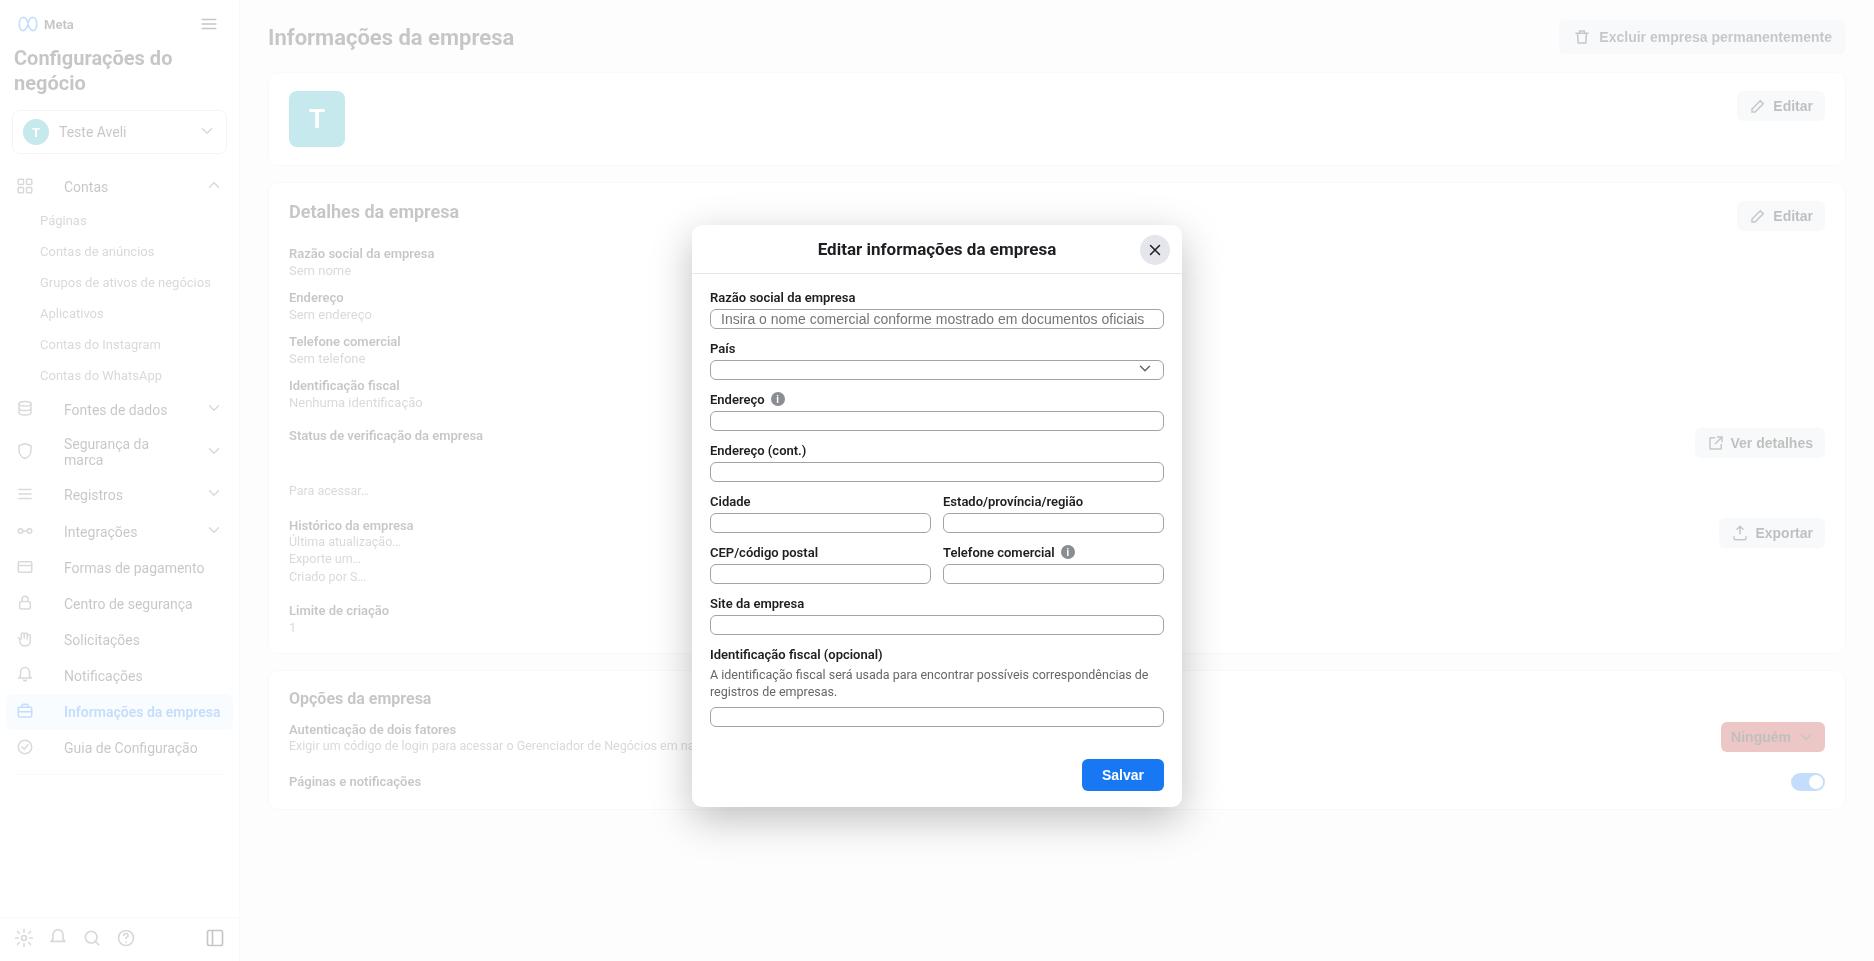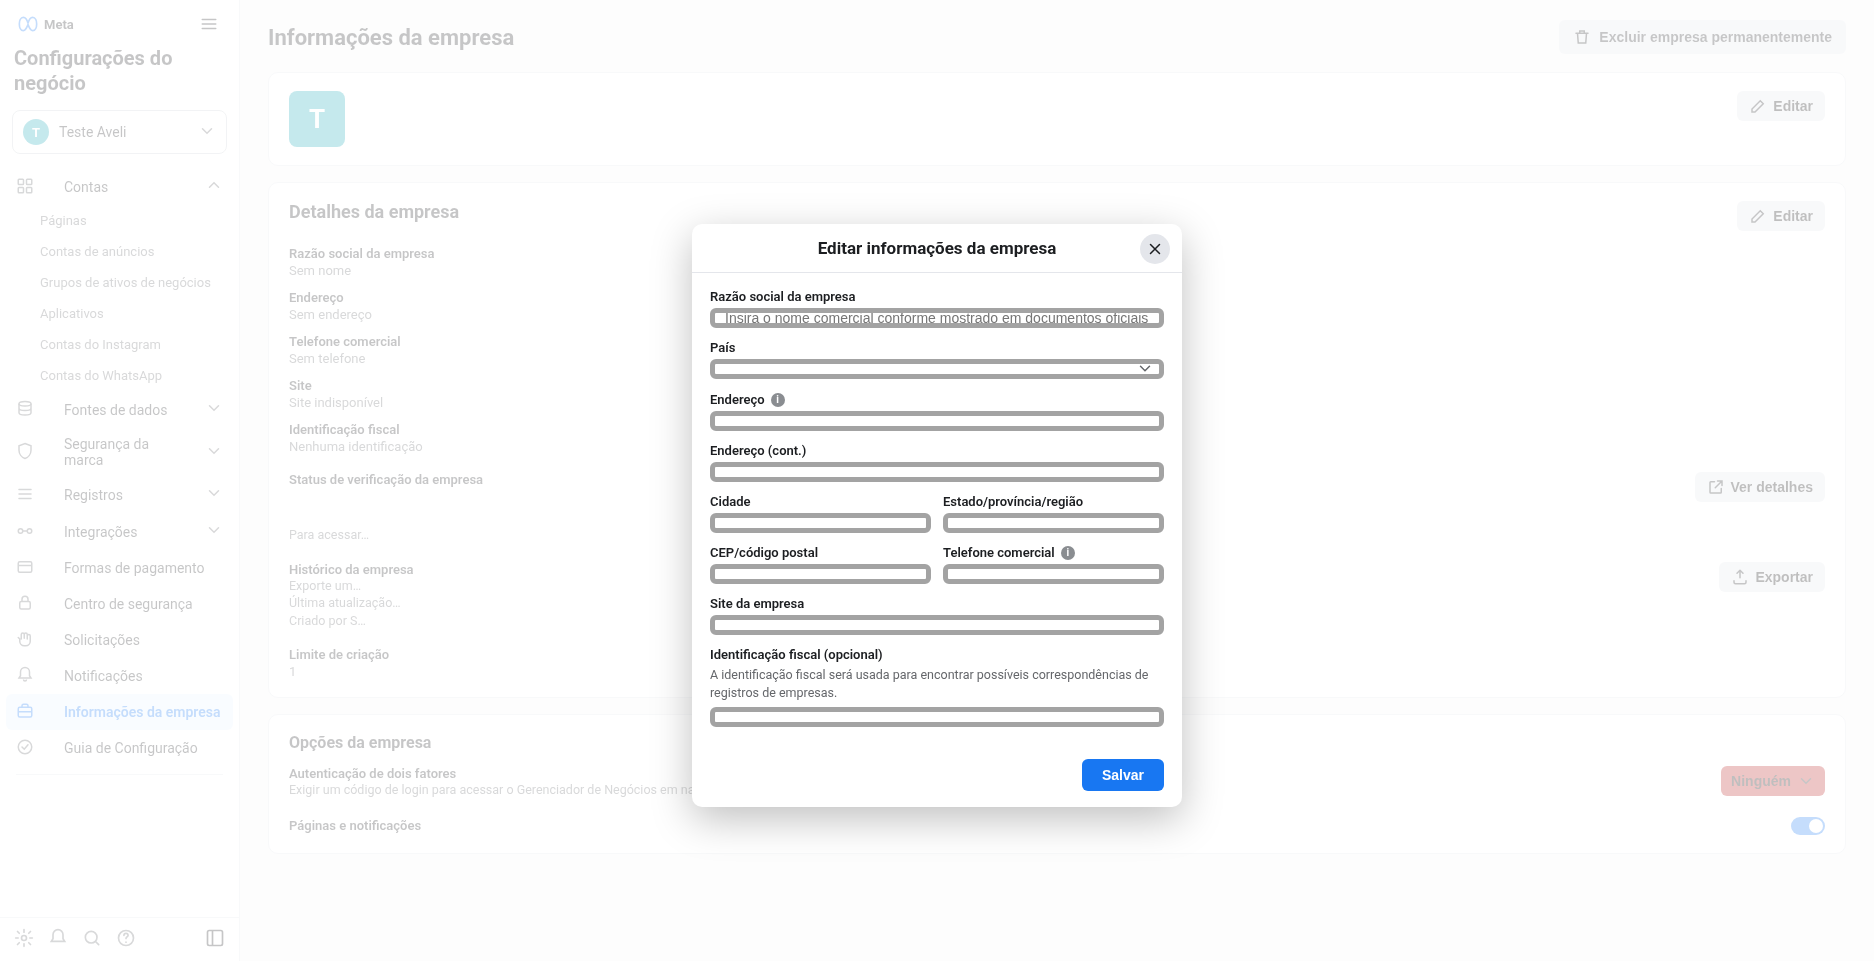--- a/index.html
+++ b/index.html
@@ -152,21 +152,21 @@
     color:#1c1e21;
   }
   .modal-body {
     padding:16px 18px 8px; max-height:62vh; overflow-y:auto;
   }
   .form-row { margin-bottom:12px; }
   .form-row-split { display:flex; gap:12px; }
   .form-row-split > .form-row { flex:1; margin-bottom:12px; }
   .form-label { font-size:13px; font-weight:600; color:#1c1e21; display:flex; align-items:center; gap:6px; margin-bottom:4px; }
   .text-input, .select-input {
-    width:100%; height:20px; border:5px solid #a3a3a3; border-radius:6px;
+    width:100%; height:20px; border:1px solid #a3a3a3; border-radius:6px;
     padding:0 10px; font-size:14px; color:#1c1e21; background:#fff;
   }
   .select-input { appearance:none; padding-right:28px; background-image:none; }
   .select-wrap { position:relative; }
   .select-wrap .chev-dn {
     position:absolute; right:10px; top:50%; transform:translateY(-50%);
     color:#65676b; pointer-events:none;
   }
   .helper-text { font-size:12.5px; color:#65676b; line-height:1.4; margin-top:2px; }
   .info-dot {
@@ -400,24 +400,20 @@
       </div>
       <div class="field-block">
         <div class="field-label">Endereço</div>
         <div class="field-value">Sem endereço</div>
       </div>
       <div class="field-block">
         <div class="field-label">Telefone comercial</div>
         <div class="field-value">Sem telefone</div>
       </div>
       <div class="field-block">
-        <div class="field-label">Site</div>
-        <div class="field-value">Site indisponível</div>
-      </div>
-      <div class="field-block">
         <div class="field-label">Identificação fiscal</div>
         <div class="field-value">Nenhuma identificação</div>
       </div>
 
       <div class="row-between" style="margin-top:18px;">
         <div style="flex:1;">
           <div class="field-label">Status de verificação da empresa</div>
           <div class="status-row">
             <span class="status-dot"></span>
             <span class="field-value">Não verificada</span>
@@ -428,22 +424,22 @@
           <svg class="i" viewBox="0 0 24 24">
               <path d="M14 4h6v6M20 4l-9 9M19 14v5a1 1 0 01-1 1H5a1 1 0 01-1-1V6a1 1 0 011-1h5" fill="none" stroke="#1c1e21" stroke-width="2" stroke-linecap="round"></path>
             </svg>
           <span>Ver detalhes</span>
         </button>
       </div>
 
       <div class="row-between" style="margin-top:18px;">
         <div style="flex:1;">
           <div class="field-label">Histórico da empresa</div>
+          <div class="muted-small">Última atualização…</div>
           <div class="muted-small">Exporte um…</div>
-          <div class="muted-small">Última atualização…</div>
           <div class="muted-small">Criado por S…</div>
         </div>
         <button class="edit-btn">
           <svg class="i" viewBox="0 0 24 24">
               <path d="M12 3v10m0-10L8 7m4-4 4 4M4 17v2a2 2 0 002 2h12a2 2 0 002-2v-2" fill="none" stroke="#1c1e21" stroke-width="2" stroke-linecap="round"></path>
             </svg>
           <span>Exportar</span>
         </button>
       </div>
 

